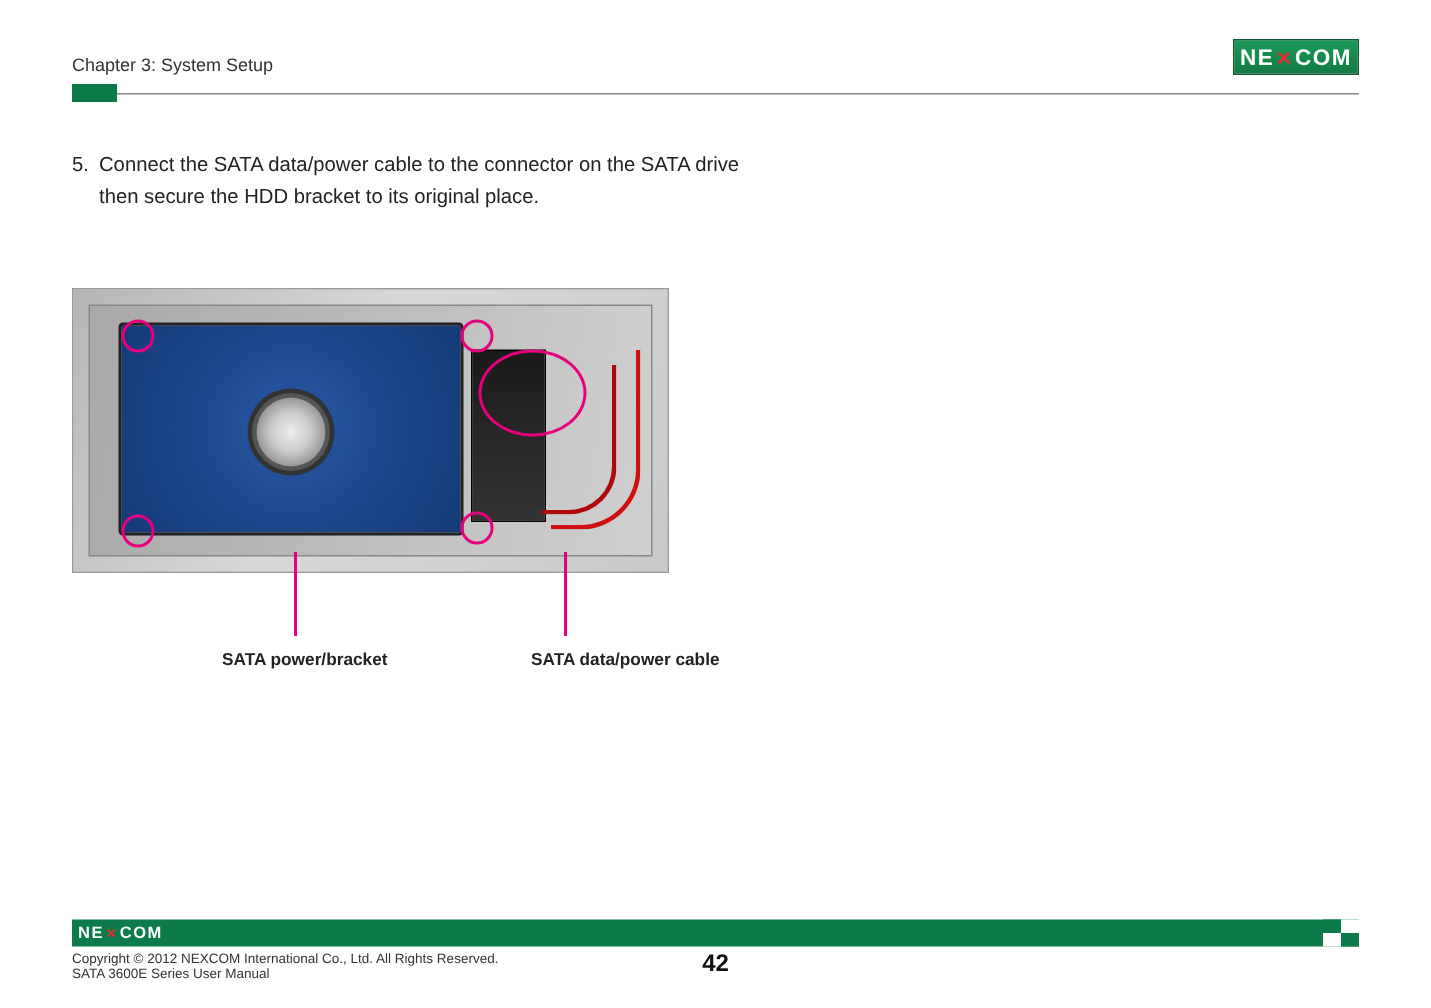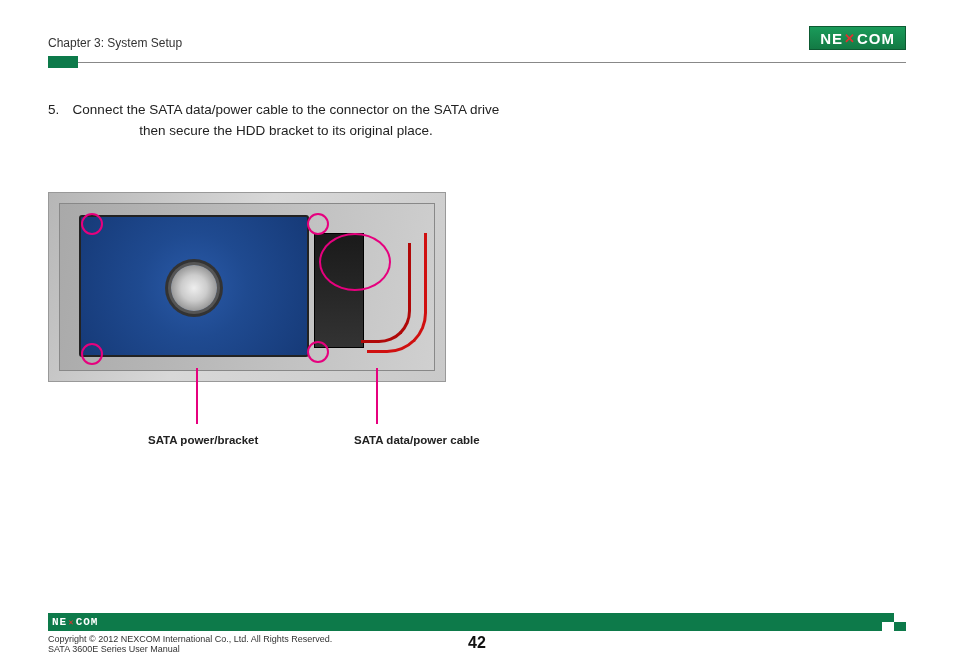--- a/index.html
+++ b/index.html
@@ -20,21 +20,21 @@
     display: flex;
     justify-content: space-between;
     align-items: flex-end;
     height: 28px;
   }
   .chapter-title {
     font-size: 12px;
     color: #333;
   }
   .logo-top {
-    width: 97px;
+    width: 84px;
     height: 24px;
     background: linear-gradient(#1a9b5a,#137a44);
     border: 1px solid #0d5a32;
     display: flex;
     align-items: center;
     justify-content: center;
     color: #fff;
     font-weight: bold;
     font-size: 15px;
     letter-spacing: 1px;
@@ -60,21 +60,21 @@
   .content {
     margin-top: 32px;
   }
   .step {
     display: flex;
     font-size: 13.5px;
     line-height: 1.55;
     color: #222;
   }
   .step-num { width: 18px; flex: 0 0 18px; }
-  .step-text { max-width: 440px; text-align: center; }
+  .step-text { max-width: 440px; }
   .figure-wrap {
     margin-top: 50px;
   }
   .photo {
     width: 398px;
     height: 190px;
     background: linear-gradient(120deg,#b6b6b6 0%,#d8d8d8 45%,#c9c9c9 100%);
     position: relative;
     overflow: hidden;
     border: 1px solid #999;
@@ -191,21 +191,21 @@
     display: flex;
     align-items: center;
     padding-left: 4px;
     position: relative;
   }
   .footer-logo {
     color: #fff;
     font-weight: bold;
     font-size: 11px;
     letter-spacing: 1px;
-    font-family: Liberation Mono, monospace;
+    font-family: Liberation Sans, sans-serif;
   }
   .footer-logo .x { color: #e03030; font-size: 9px; padding: 0 1px; }
   .footer-squares {
     position: absolute;
     right: 0; top: 0;
     width: 24px; height: 18px;
     display: grid;
     grid-template-columns: 1fr 1fr;
     grid-template-rows: 1fr 1fr;
   }

